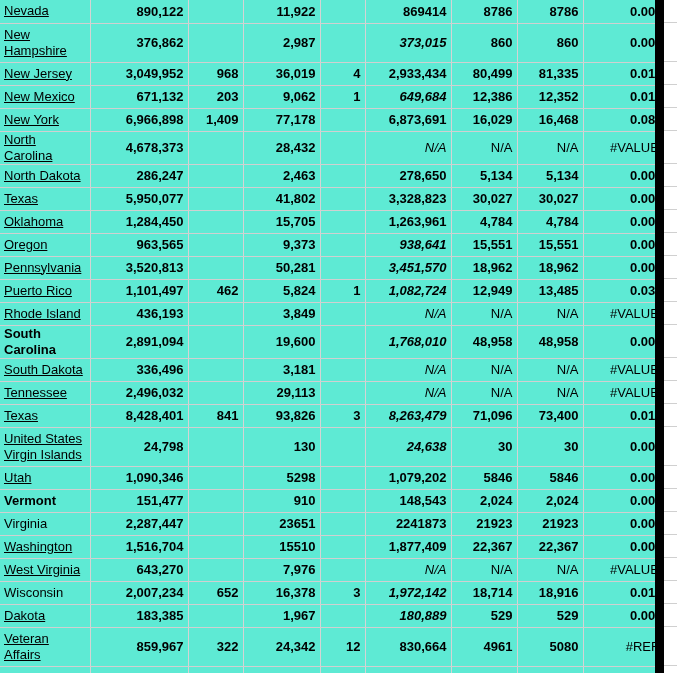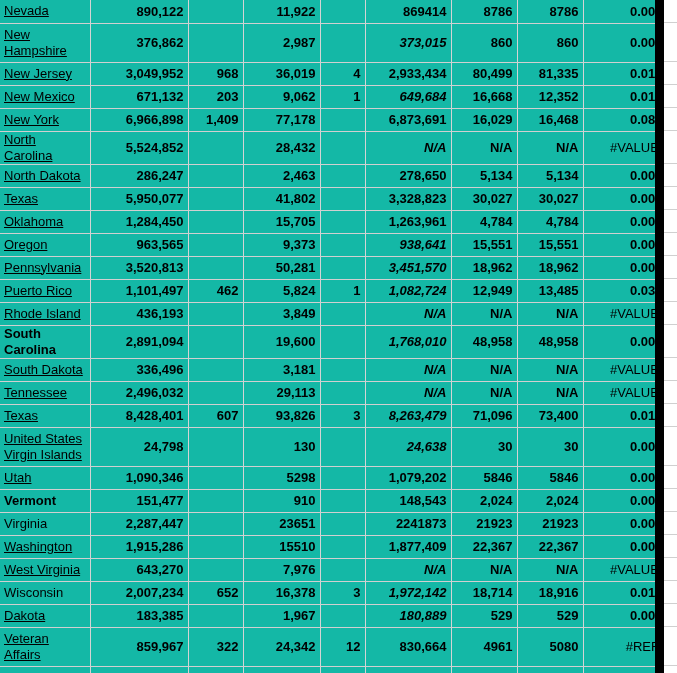--- a/index.html
+++ b/index.html
@@ -5,21 +5,21 @@
   html,body{margin:0;padding:0;background:#fff;}
   body{
     font-family:"Liberation Sans", sans-serif;
     -webkit-font-smoothing:antialiased;
   }
   #sheet{
     position:relative;
     width:677px;
     height:673px;
     overflow:hidden;
-    background:#14b8a6;
+    background:#5eead4;
   }
   table.grid{
     border-collapse:collapse;
     table-layout:fixed;
     width:677px;
     font-size:13px;
     font-weight:bold;
     color:#000;
   }
   table.grid td{
@@ -52,21 +52,21 @@
     line-height:16px;
     padding-left:3px;
   }
   td.name span.u{ text-decoration:underline; }
   td.name span.b{ font-weight:bold; }
   td.name span.p{ text-decoration:none; }
 
   td.num{ text-align:right; font-weight:bold; }
   td.num.it{ font-style:italic;margin-top:28px; }
   td.num.err{ font-weight:normal; }
-  td.num.na{ font-weight:bold;padding-left:36px; }
+  td.num.na{ font-weight:normal;padding-left:36px; }
   td.num.na.it{ font-style:italic; }
   td.blank{ }
 
   
   td.cmt::before{
     content:"";
     position:absolute;
     left:0;
     top:0;
     width:0;height:0;
@@ -158,42 +158,42 @@
           <td class="num cmt"><span>0.007</span></td>
           <td></td>
         </tr>
         <tr>
           <td class="name"><span class="u">New Mexico</span></td>
           <td class="num"><span>671,132</span></td>
           <td class="num"><span>203</span></td>
           <td class="num"><span>9,062</span></td>
           <td class="num"><span>1</span></td>
           <td class="num it"><span>649,684</span></td>
-          <td class="num"><span>16,668</span></td>
+          <td class="num"><span>12,386</span></td>
           <td class="num"><span>12,352</span></td>
           <td class="num"><span>0.016</span></td>
           <td class="num cmt"><span>0.011</span></td>
           <td></td>
         </tr>
         <tr>
           <td class="name"><span class="u">New York</span></td>
           <td class="num"><span>6,966,898</span></td>
           <td class="num"><span>1,409</span></td>
           <td class="num"><span>77,178</span></td>
           <td class="num blank"><span></span></td>
           <td class="num"><span>6,873,691</span></td>
           <td class="num"><span>16,029</span></td>
           <td class="num"><span>16,468</span></td>
           <td class="num"><span>0.086</span></td>
           <td class="num cmt"><span>0.078</span></td>
           <td></td>
         </tr>
         <tr>
           <td class="name"><span class="u">North Carolina</span></td>
-          <td class="num"><span>5,524,852</span></td>
+          <td class="num"><span>4,678,373</span></td>
           <td class="num blank"><span></span></td>
           <td class="num"><span>28,432</span></td>
           <td class="num blank"><span></span></td>
           <td class="num it na it"><span>N/A</span></td>
           <td class="num na"><span>N/A</span></td>
           <td class="num na"><span>N/A</span></td>
           <td class="num err"><span>#VALUE!</span></td>
           <td class="num err cmt"><span>#VALUE!</span></td>
           <td></td>
         </tr>
@@ -323,21 +323,21 @@
           <td class="num it na it"><span>N/A</span></td>
           <td class="num na"><span>N/A</span></td>
           <td class="num na"><span>N/A</span></td>
           <td class="num err"><span>#VALUE!</span></td>
           <td class="num err cmt"><span>#VALUE!</span></td>
           <td></td>
         </tr>
         <tr>
           <td class="name"><span class="u">Texas</span></td>
           <td class="num"><span>8,428,401</span></td>
-          <td class="num"><span>607</span></td>
+          <td class="num"><span>841</span></td>
           <td class="num"><span>93,826</span></td>
           <td class="num"><span>3</span></td>
           <td class="num it"><span>8,263,479</span></td>
           <td class="num"><span>71,096</span></td>
           <td class="num"><span>73,400</span></td>
           <td class="num"><span>0.013</span></td>
           <td class="num cmt"><span>0.008</span></td>
           <td></td>
         </tr>
         <tr class="tall">
@@ -387,21 +387,21 @@
           <td class="num blank"><span></span></td>
           <td class="num"><span>2241873</span></td>
           <td class="num"><span>21923</span></td>
           <td class="num"><span>21923</span></td>
           <td class="num"><span>0.000</span></td>
           <td class="num cmt"><span>0.001</span></td>
           <td></td>
         </tr>
         <tr>
           <td class="name"><span class="u">Washington</span></td>
-          <td class="num"><span>1,915,286</span></td>
+          <td class="num"><span>1,516,704</span></td>
           <td class="num blank"><span></span></td>
           <td class="num"><span>15510</span></td>
           <td class="num blank"><span></span></td>
           <td class="num"><span>1,877,409</span></td>
           <td class="num"><span>22,367</span></td>
           <td class="num"><span>22,367</span></td>
           <td class="num"><span>0.000</span></td>
           <td class="num cmt"><span>0.002</span></td>
           <td></td>
         </tr>

